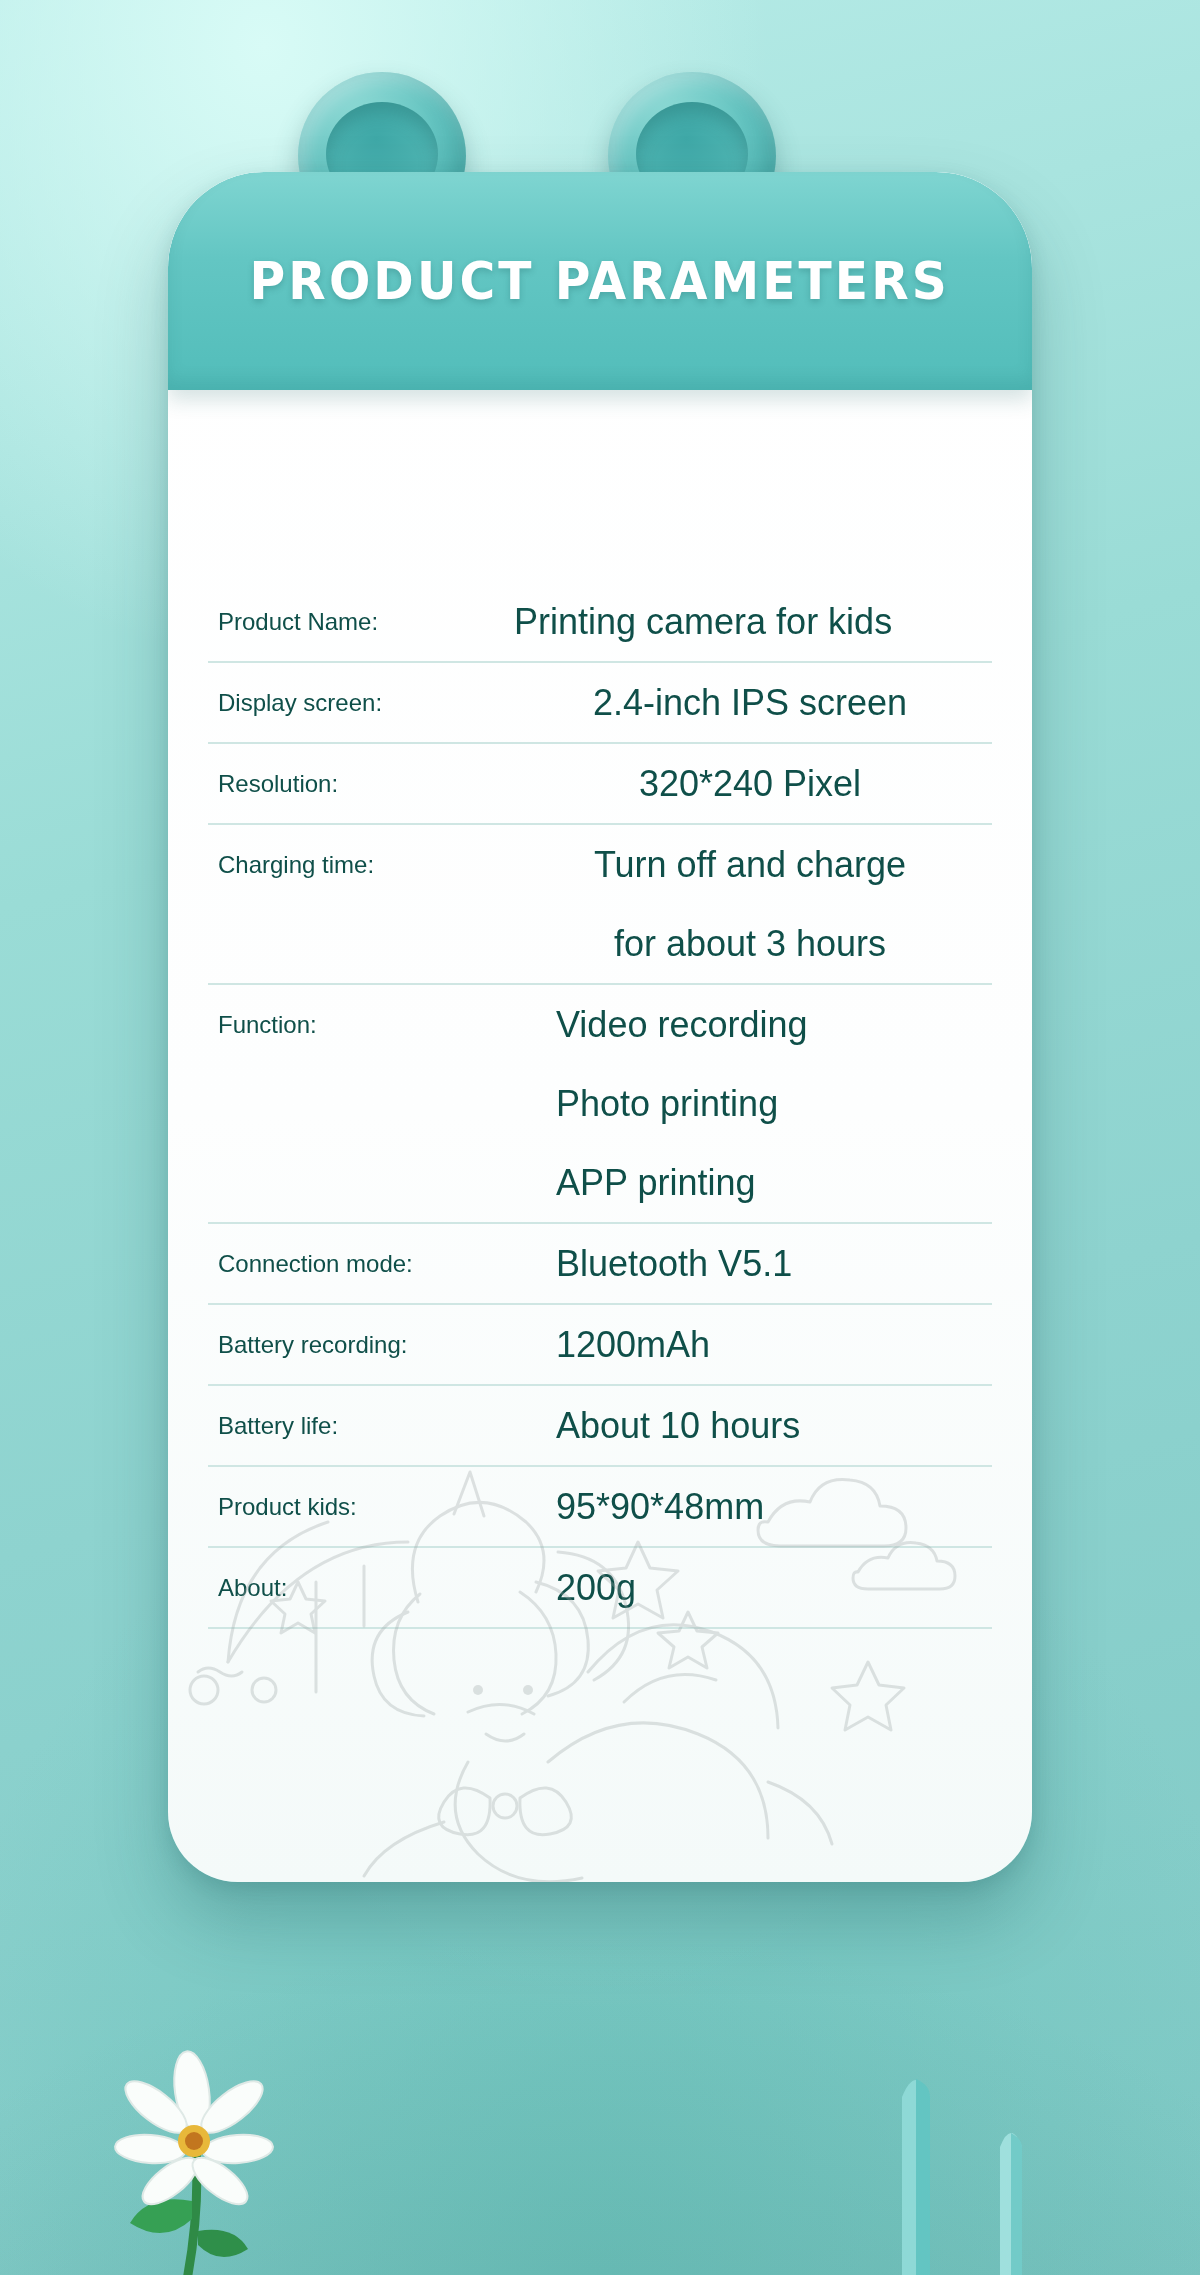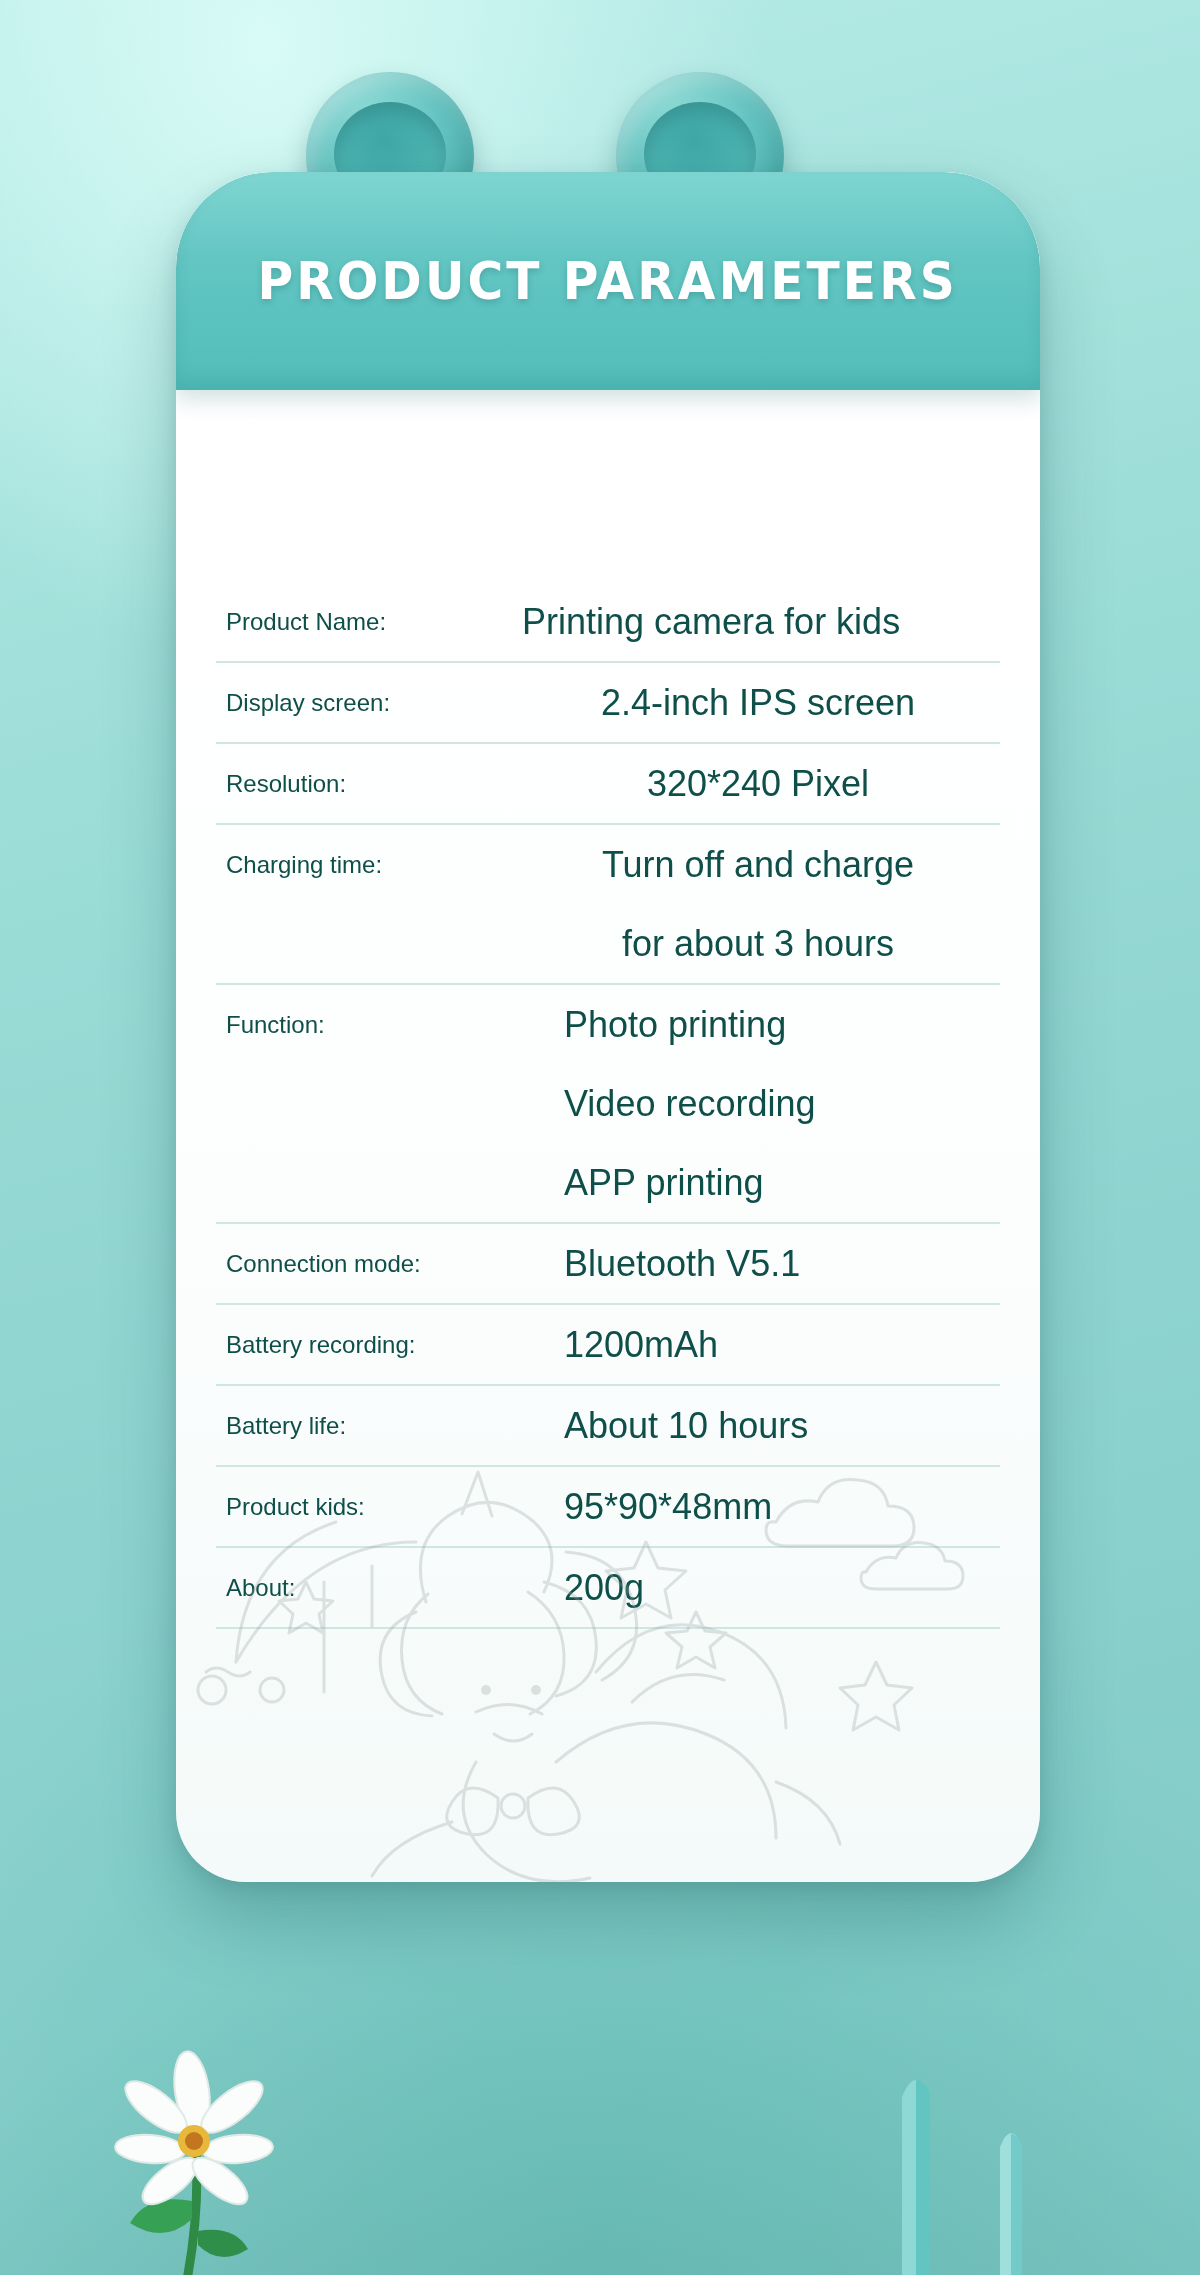--- a/index.html
+++ b/index.html
@@ -24,21 +24,21 @@
     position: absolute; inset: 0;
     background:
       radial-gradient(ellipse 55% 38% at 50% 62%, rgba(255,255,255,0.22) 0%, rgba(255,255,255,0) 70%),
       radial-gradient(ellipse 120% 50% at 50% 120%, rgba(42,110,108,0.30) 0%, rgba(42,110,108,0) 70%);
     pointer-events: none;
   }
 
   
   .card-wrap {
     position: absolute;
-    left: 176px;
+    left: 168px;
     top: 72px;
     width: 768px;
     height: 1820px;
   }
 
   
   .ear {
     position: absolute;
     width: 168px; height: 168px;
     border-radius: 50%;
@@ -208,22 +208,22 @@
         <div class="cell-label">Charging time:</div>
         <div class="cell-value center">
           <div class="line">Turn off and charge</div>
           <div class="line">for about 3 hours</div>
         </div>
       </div>
 
       <div class="row tall3">
         <div class="cell-label">Function:</div>
         <div class="cell-value indent">
+          <div class="line">Video recording</div>
           <div class="line">Photo printing</div>
-          <div class="line">Video recording</div>
           <div class="line">APP printing</div>
         </div>
       </div>
 
       <div class="row">
         <div class="cell-label">Connection mode:</div>
         <div class="cell-value indent">
           <div class="line">Bluetooth V5.1</div>
         </div>
       </div>

